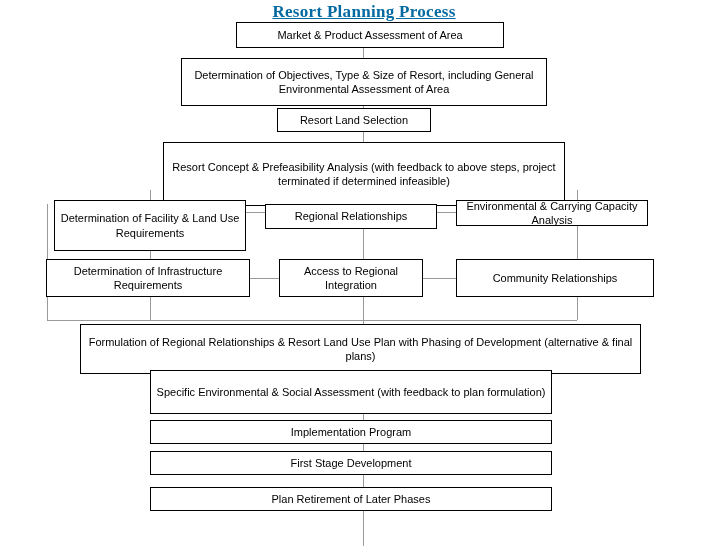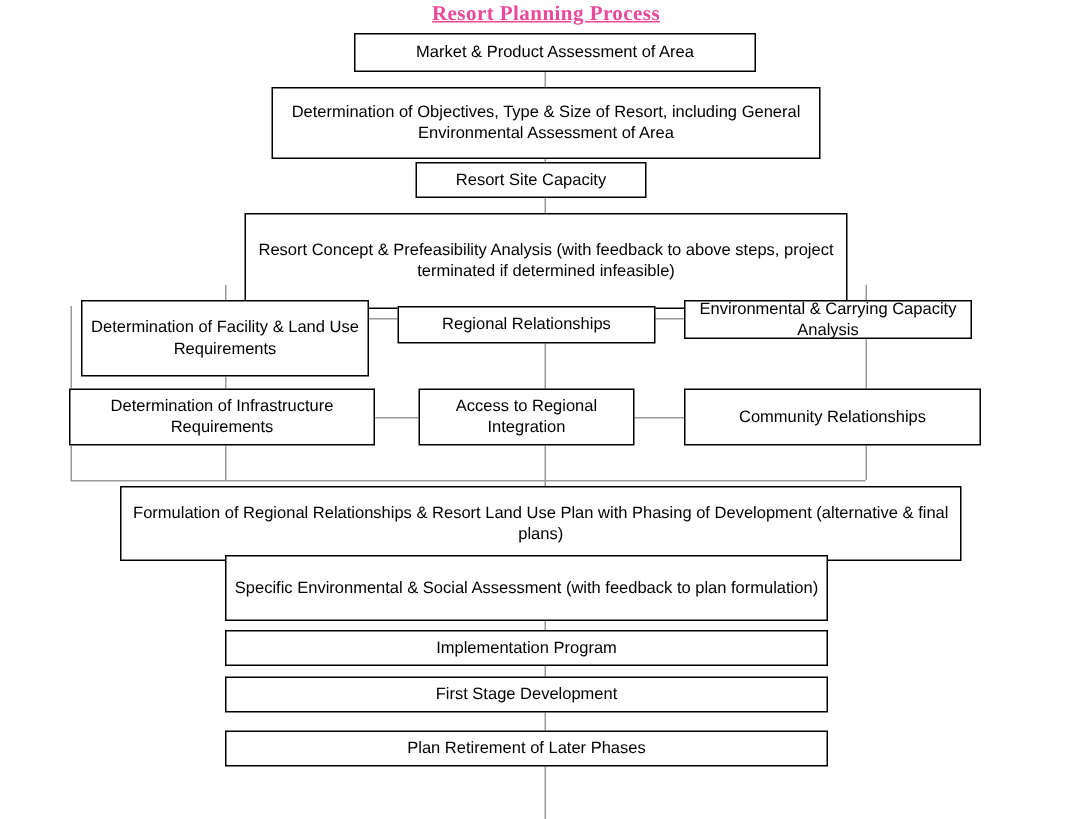--- a/index.html
+++ b/index.html
@@ -19,23 +19,23 @@
     width: 728px;
     height: 546px;
   }
   .title {
     position: absolute;
     left: 0;
     top: 0;
     width: 728px;
     text-align: center;
     font-family: "Liberation Serif", serif;
-    font-size: 14px;
+    font-size: 17px;
     font-weight: bold;
-    color: #ec4899;
+    color: #0369a1;
     text-decoration: underline;
     letter-spacing: 0.3px;
   }
   .node {
     position: absolute;
     box-sizing: border-box;
     border: 1px solid #000000;
     background: #ffffff;
     font-size: 11px;
     line-height: 1.28;
@@ -73,21 +73,21 @@
 
   <div class="node" style="left:236px; top:22px; width:268px; height:26px;">
     <span>Market &amp; Product Assessment of Area</span>
   </div>
 
   <div class="node" style="left:181px; top:58px; width:366px; height:48px;">
     <span>Determination of Objectives, Type &amp; Size of Resort, including General Environmental Assessment of Area</span>
   </div>
 
   <div class="node" style="left:277px; top:108px; width:154px; height:24px;">
-    <span>Resort Site Capacity</span>
+    <span>Resort Land Selection</span>
   </div>
 
   <div class="node" style="left:163px; top:142px; width:402px; height:64px;">
     <span>Resort Concept &amp; Prefeasibility Analysis (with feedback to above steps, project terminated if determined infeasible)</span>
   </div>
 
   <div class="node" style="left:54px; top:200px; width:192px; height:51px;">
     <span>Determination of Facility &amp; Land Use Requirements</span>
   </div>
 

